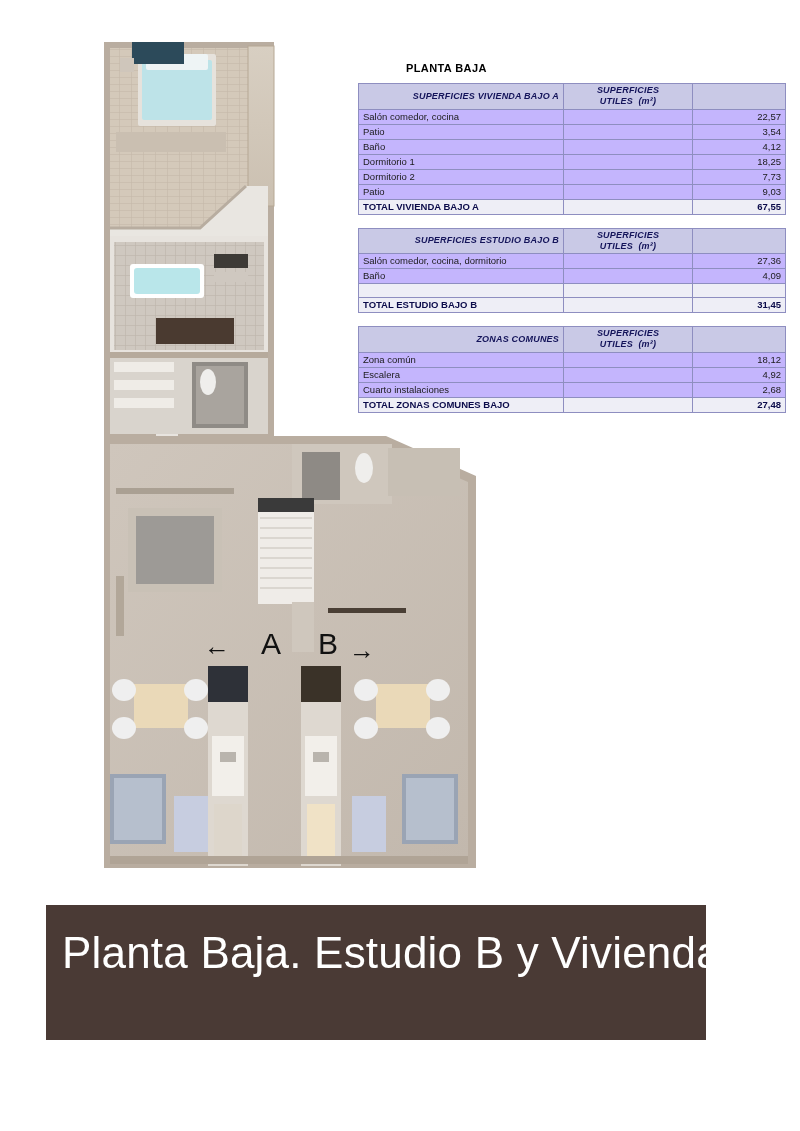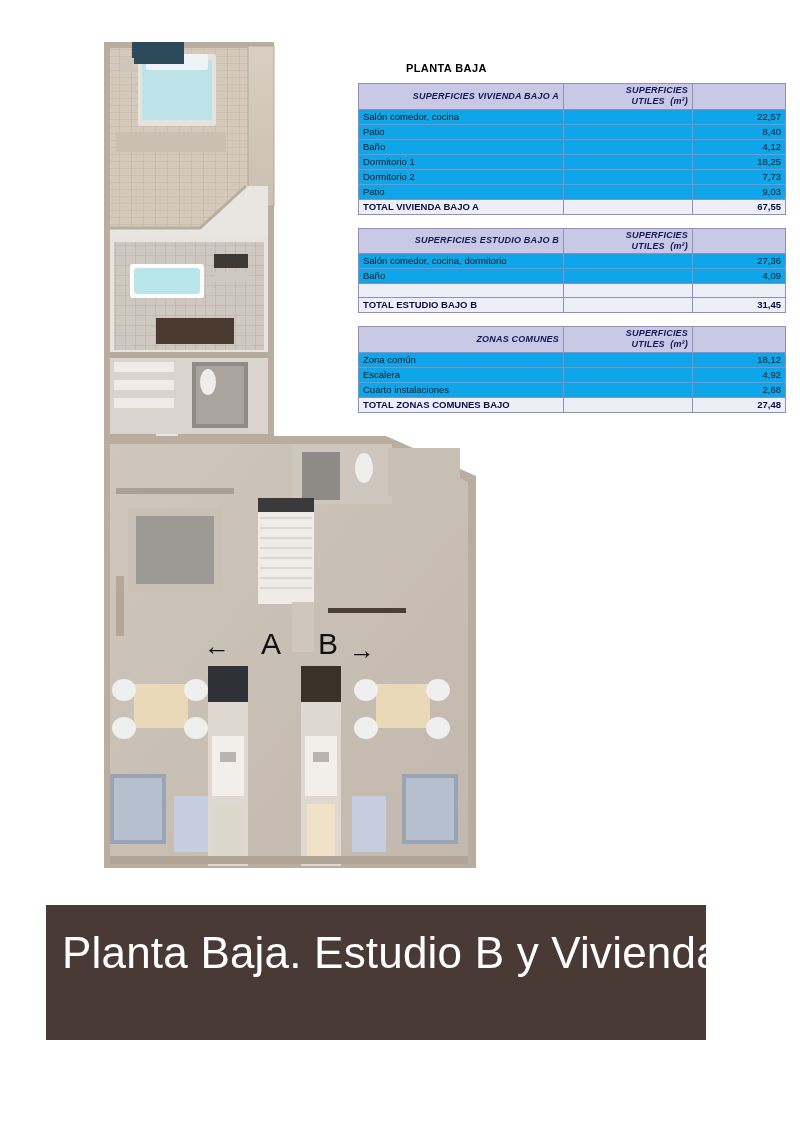--- a/index.html
+++ b/index.html
@@ -75,25 +75,25 @@
   }
   table.surf thead th {
     background: #c9c9e6;
     font-style: italic;
     font-weight: bold;
     font-size: 9px;
     color: #14145a;
     letter-spacing: 0.2px;
   }
   .th-left { text-align: right; }
-  .th-mid  { text-align: right; }
+  .th-mid  { text-align: center; }
   .col-name { width: 196px; }
   .col-mid  { width: 120px; }
   .col-val  { width: 84px; text-align: right; }
-  tr.shade td { background: #0ea5e9; }
+  tr.shade td { background: #c4b5fd; }
   tr.total td {
     background: #eeeef6;
     font-weight: bold;
     color: #0b0b4a;
     border-top: 0.5px solid #8e8ec0;
     margin-left: 32px;
   }
   tr.total td.col-val { color: #0b0b4a; text-align: right; }
   tr.blank td { background: #eeeef6; height: 11px; }
 
@@ -276,21 +276,21 @@
     </thead>
     <tbody>
       <tr class="shade">
         <td class="col-name">Salón comedor, cocina</td>
         <td class="col-mid"></td>
         <td class="col-val">22,57</td>
       </tr>
       <tr class="shade">
         <td class="col-name">Patio</td>
         <td class="col-mid"></td>
-        <td class="col-val">8,40</td>
+        <td class="col-val">3,54</td>
       </tr>
       <tr class="shade">
         <td class="col-name">Baño</td>
         <td class="col-mid"></td>
         <td class="col-val">4,12</td>
       </tr>
       <tr class="shade">
         <td class="col-name">Dormitorio 1</td>
         <td class="col-mid"></td>
         <td class="col-val">18,25</td>

